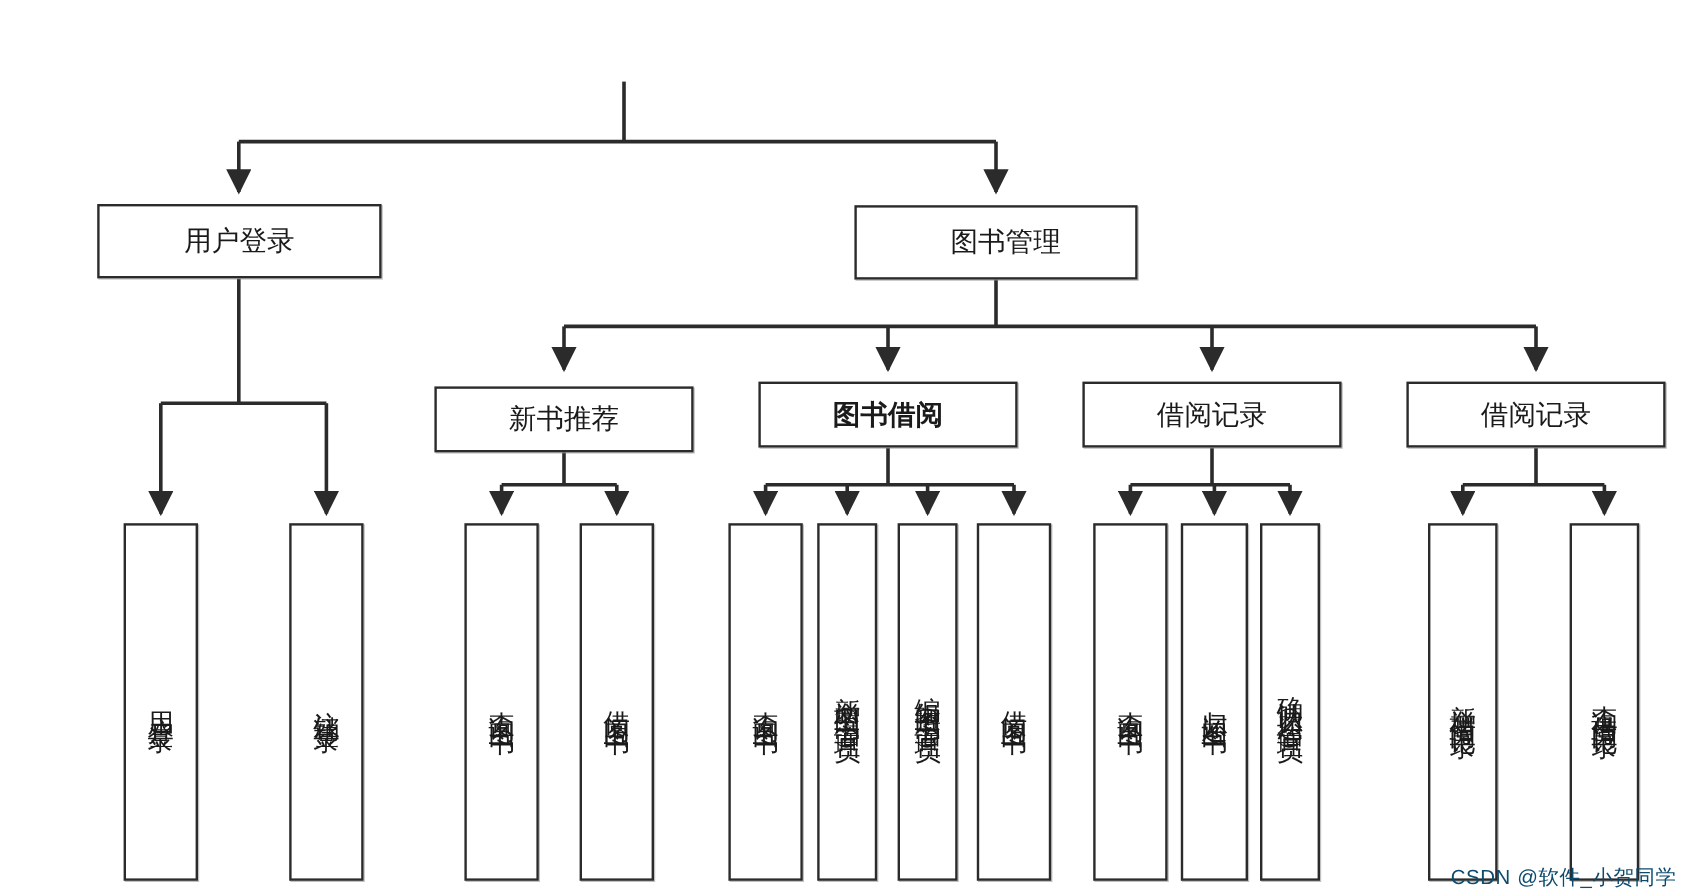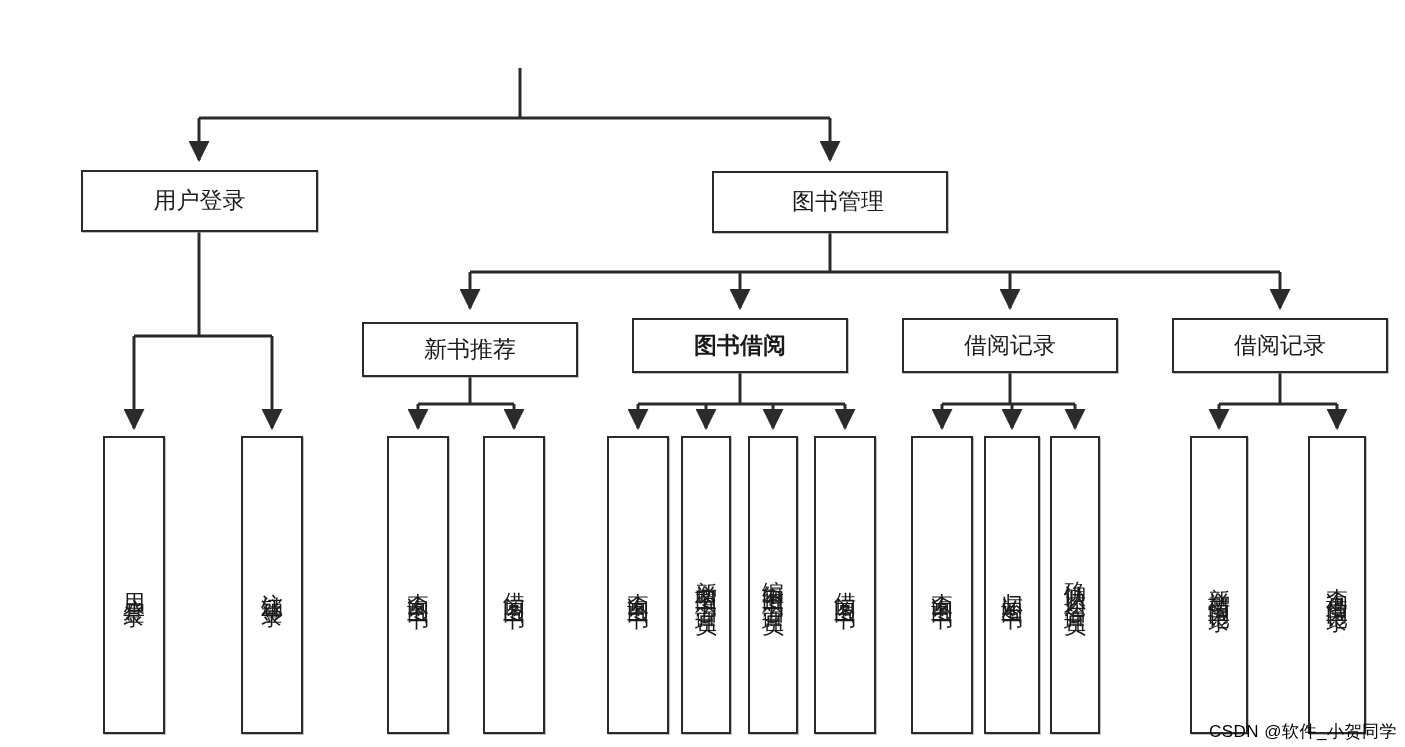--- a/index.html
+++ b/index.html
@@ -57,21 +57,21 @@
     text-orientation: upright;
     font-size: 22px;
     letter-spacing: 5px;
     line-height: 1;
   }
   #watermark {
     position: absolute;
     right: 8px;
     bottom: 4px;
     font-size: 17px;
-    color: #000000;
+    color: #0c4a6e;
     letter-spacing: 0.5px;
     user-select: none;
   }
 </style>
 </head>
 <body>
 
 <div id="canvas">
 
   <svg id="wires" viewBox="0 0 1405 747" xmlns="http://www.w3.org/2000/svg">

